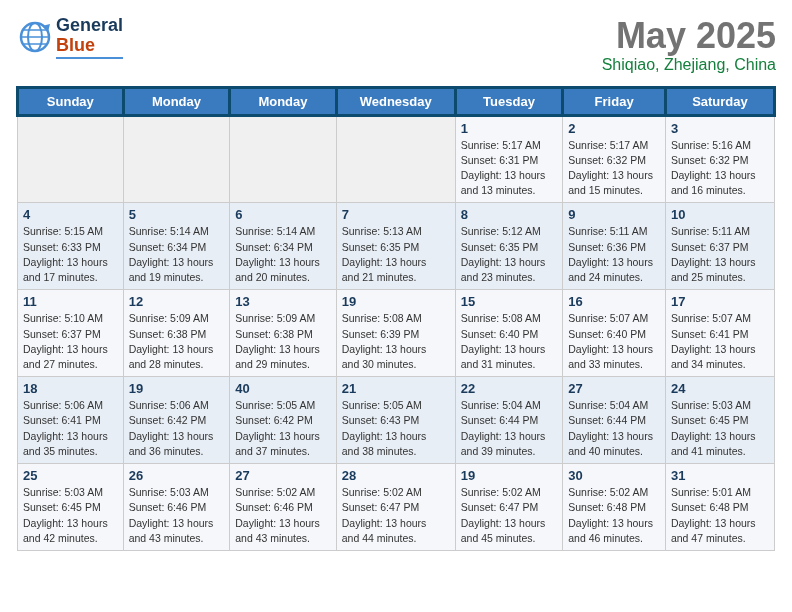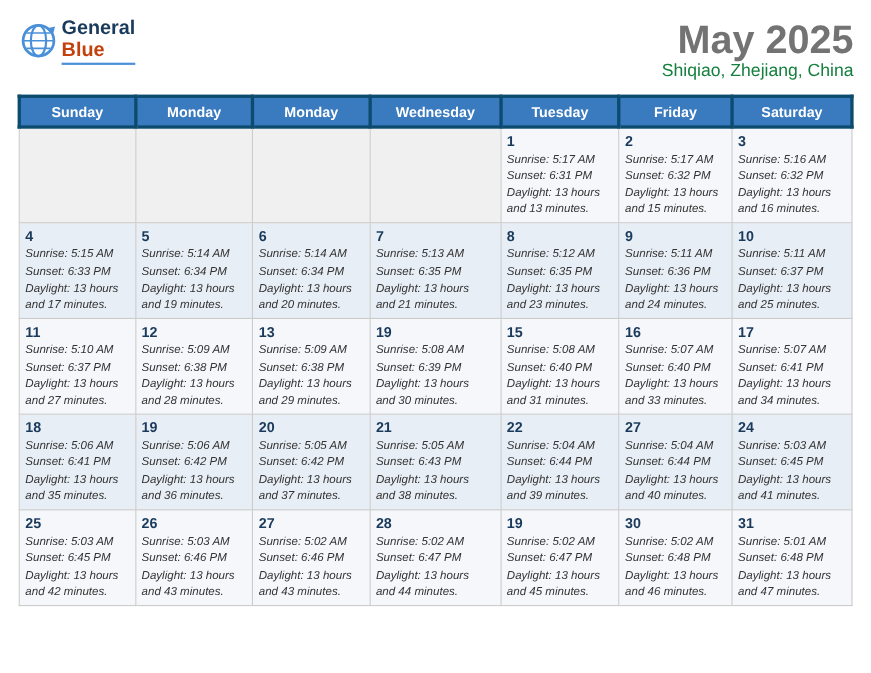--- a/index.html
+++ b/index.html
@@ -66,21 +66,20 @@
       font-size: 13px;
       font-weight: bold;
       color: #1a3a5c;
       display: block;
       margin-bottom: 2px;
     }
     .day-info {
       color: #333;
       font-size: 10.5px;
       line-height: 1.45;
-      font-style: italic;
     }
     .empty-cell {
       background: #f0f0f0 !important;
     }
   </style>
 </head>
 <body>
 
 <div class="header">
   <div class="logo">
@@ -204,21 +203,21 @@
       <tr>
         <td>
           <span class="day-num">18</span>
           <div class="day-info">Sunrise: 5:06 AM<br>Sunset: 6:41 PM<br>Daylight: 13 hours<br>and 35 minutes.</div>
         </td>
         <td>
           <span class="day-num">19</span>
           <div class="day-info">Sunrise: 5:06 AM<br>Sunset: 6:42 PM<br>Daylight: 13 hours<br>and 36 minutes.</div>
         </td>
         <td>
-          <span class="day-num">20</span>
+          <span class="day-num">40</span>
           <div class="day-info">Sunrise: 5:05 AM<br>Sunset: 6:42 PM<br>Daylight: 13 hours<br>and 37 minutes.</div>
         </td>
         <td>
           <span class="day-num">21</span>
           <div class="day-info">Sunrise: 5:05 AM<br>Sunset: 6:43 PM<br>Daylight: 13 hours<br>and 38 minutes.</div>
         </td>
         <td>
           <span class="day-num">22</span>
           <div class="day-info">Sunrise: 5:04 AM<br>Sunset: 6:44 PM<br>Daylight: 13 hours<br>and 39 minutes.</div>
         </td>

